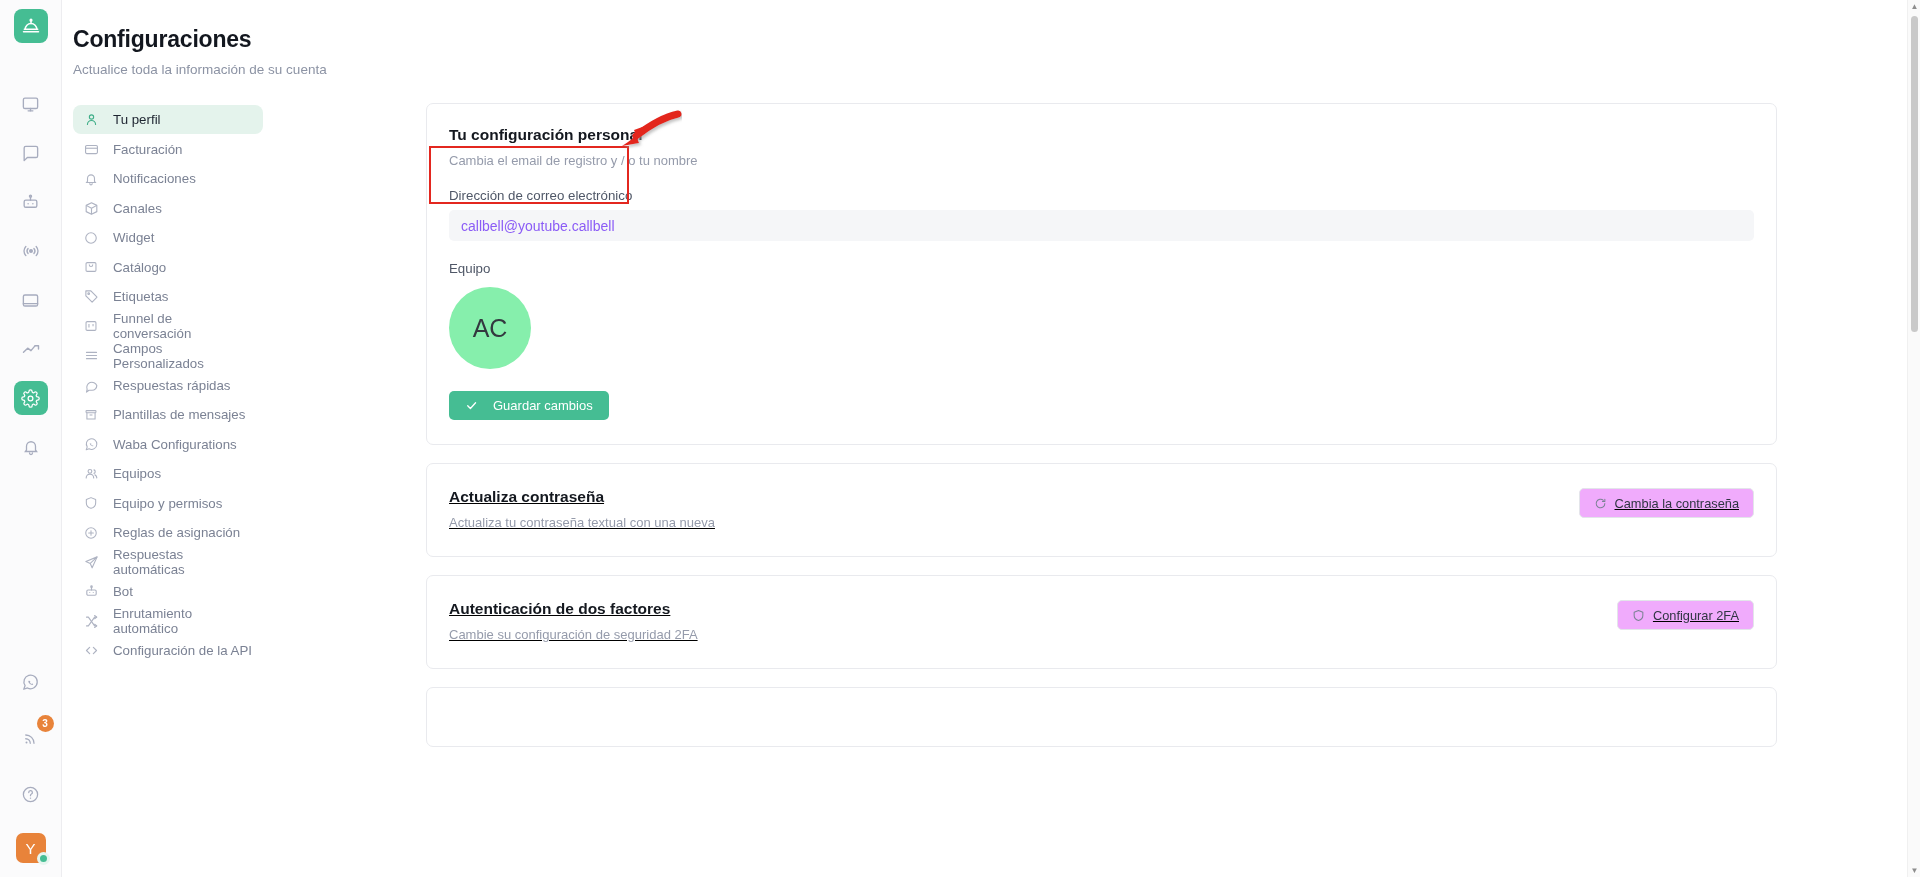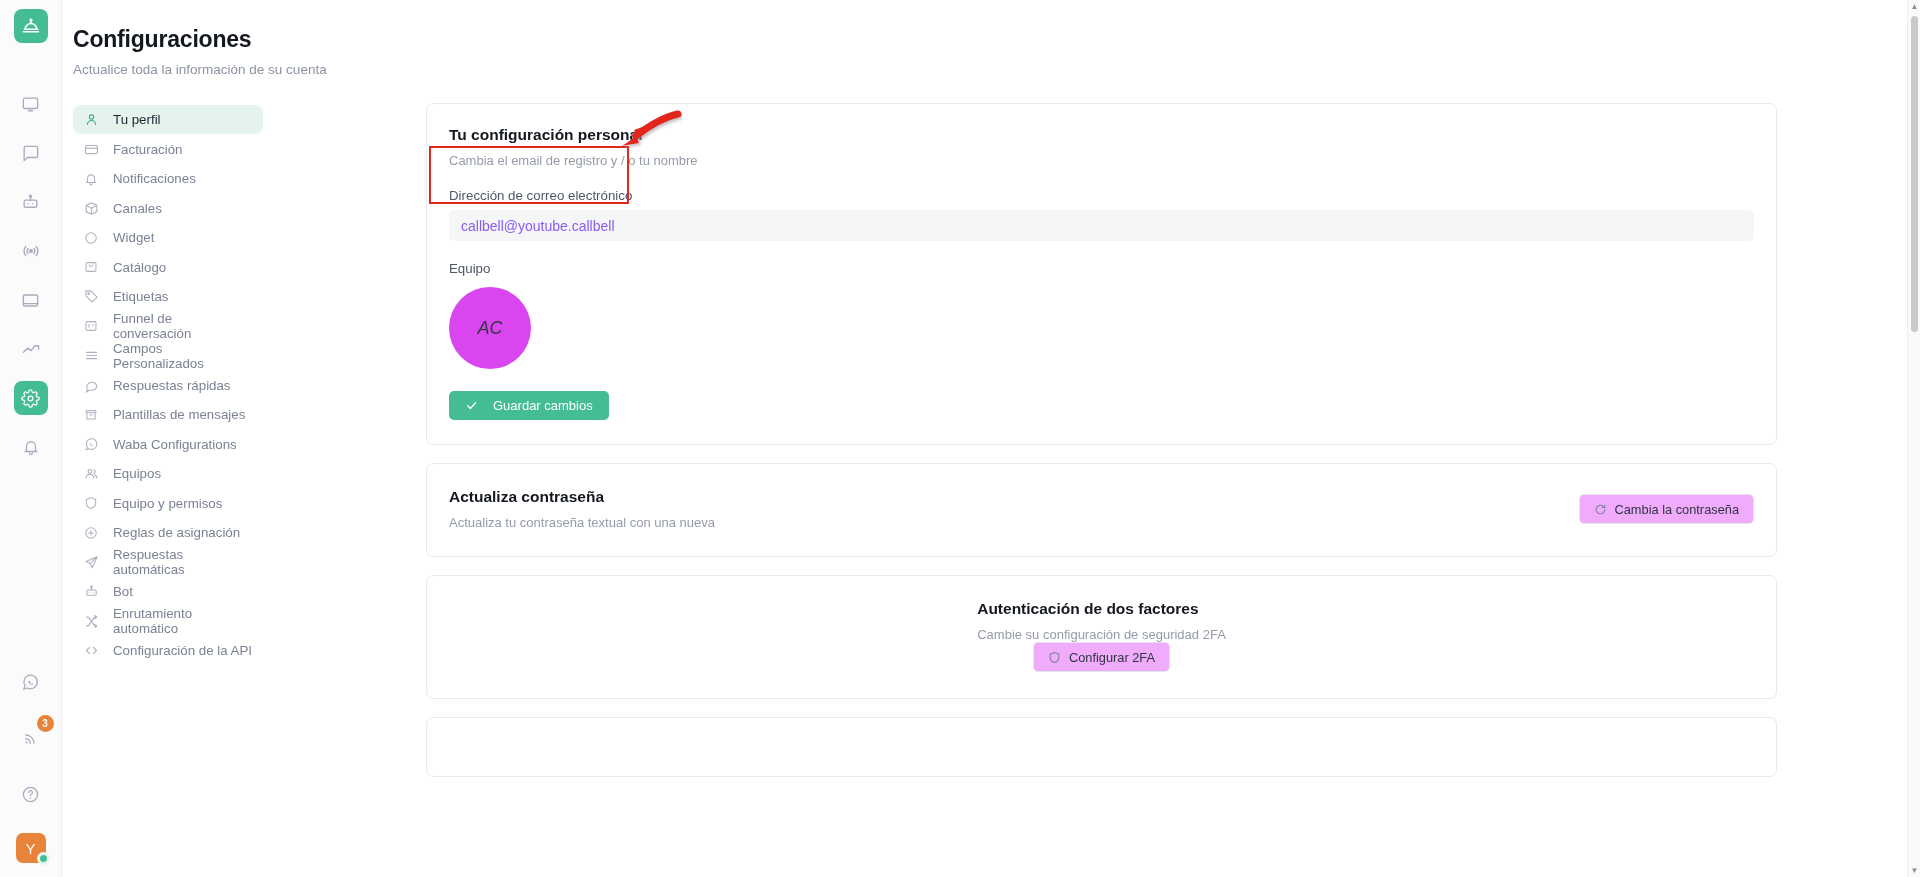--- a/index.html
+++ b/index.html
@@ -179,45 +179,45 @@
     border-radius: 5px;
     display: flex;
     align-items: center;
     padding: 0 12px;
     font-size: 14px;
     color: #8b5cf6;
   }
   .avatar-big {
     width: 82px; height: 82px;
     border-radius: 50%;
-    background: #d946ef;
+    background: #86efac;
     display: flex; align-items: center; justify-content: center;
-    font-size: 18px;
+    font-size: 25px;
     color: #33383f;
     margin-top: 11px;
-    font-style: italic;
   }
   .btn-primary {
     margin-top: 22px;
     height: 29px;
     background: #45bd93;
     color: #ffffff;
     border: none;
     border-radius: 5px;
     font-size: 13px;
     font-family: inherit;
     padding: 0 16px;
     display: inline-flex;
     align-items: center;
     gap: 15px;
   }
   .card-row {
     display: flex;
-    align-items: center;
+    align-items: flex-start;
     justify-content: space-between;
+    text-decoration: underline;
   }
   .btn-outline {
     height: 30px;
     background: #f0abfc;
     border: 1px solid #e3e5ea;
     border-radius: 5px;
     font-size: 12.8px;
     font-family: inherit;
     color: #2f3542;
     padding: 0 14px;
@@ -614,21 +614,21 @@
             <span class="bico">
               <svg width="13" height="13" viewBox="0 0 24 24" fill="none" stroke="currentColor" stroke-width="1.9" stroke-linecap="round" stroke-linejoin="round">
                   <path d="M20 12a8 8 0 1 1-2.6-5.9"></path>
                   <path d="M20 4v4.5h-4.5"></path>
                 </svg>
             </span>
             <span>Cambia la contraseña</span>
           </button>
         </div>
 
-        <div class="card card-row" style="padding-top:24px;padding-bottom:26px;flex-direction:column;">
+        <div class="card card-row" style="padding-top:24px;padding-bottom:26px;">
           <div>
             <div class="card-title">Autenticación de dos factores</div>
             <div class="card-sub">Cambie su configuración de seguridad 2FA</div>
           </div>
           <button class="btn-outline">
             <span class="bico">
               <svg width="13" height="13" viewBox="0 0 24 24" fill="none" stroke="currentColor" stroke-width="1.9" stroke-linejoin="round">
                   <path d="M12 2.8 20 6v6c0 5-3.5 8-8 9.2C7.5 20 4 17 4 12V6z"></path>
                 </svg>
             </span>

